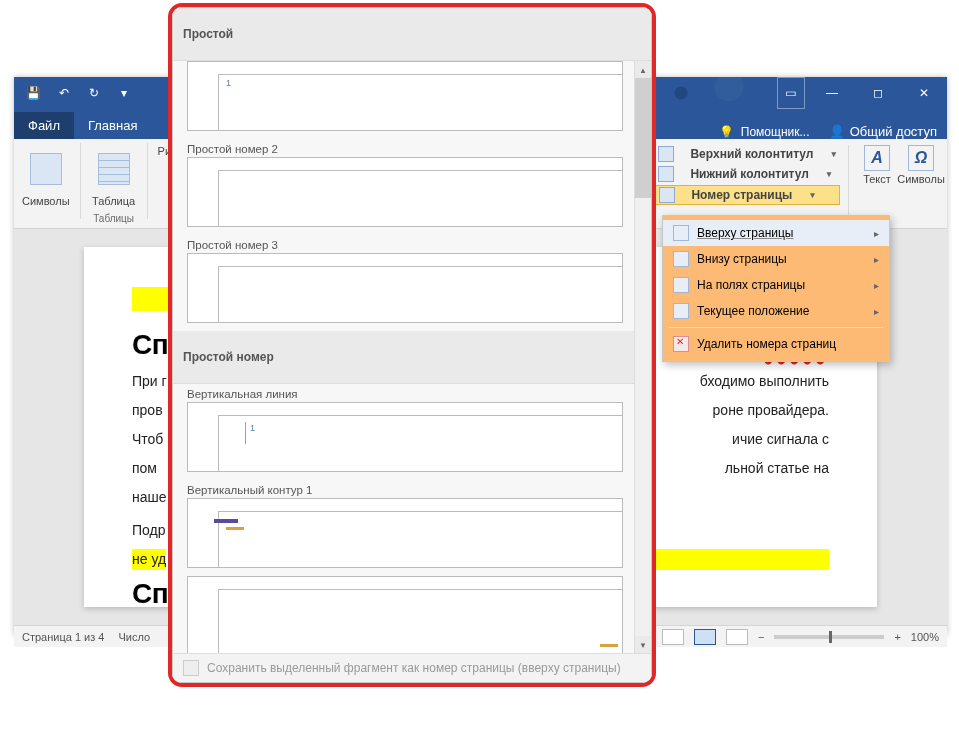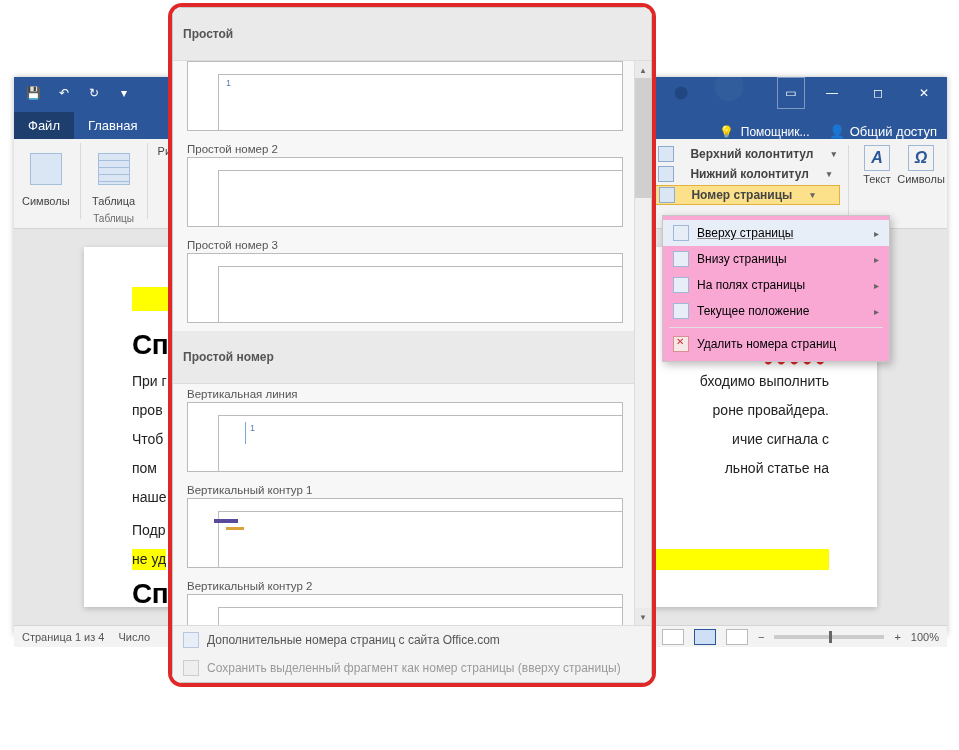--- a/index.html
+++ b/index.html
@@ -48,21 +48,21 @@
 .ylstrip { background:#ffff00; height:24px; width:160px; margin-bottom:10px;}
 
 .statusbar { height:22px; background:#f3f3f3; border-top:1px solid #d4d4d4; display:flex; align-items:center; font-size:11px; color:#555; padding:0 8px; gap:14px;}
 .status-right { margin-left:auto; display:flex; align-items:center; gap:10px;}
 .viewbtn { width:22px; height:16px; border:1px solid #bbb; background:#fff;}
 .viewbtn.active { background:#cfe0f4; border-color:#2b579a;}
 .zoom-slider { width:110px; height:4px; background:#ccc; position:relative;}
 .zoom-slider .thumb { position:absolute; left:50%; top:-4px; width:3px; height:12px; background:#666;}
 
 
-.submenu { position:absolute; left:662px; top:215px; width:228px; background:#f9a8d4; border:1px solid #c6c6c6; box-shadow:2px 3px 8px rgba(0,0,0,.25); font-size:12px; padding:4px 0; z-index:5;}
+.submenu { position:absolute; left:662px; top:215px; width:228px; background:#fdba74; border:1px solid #c6c6c6; box-shadow:2px 3px 8px rgba(0,0,0,.25); font-size:12px; padding:4px 0; z-index:5;}
 .smrow { display:flex; align-items:center; gap:8px; padding:5px 10px; cursor:pointer;}
 .smrow .mi { width:16px; height:16px; background:#e7eef8; border:1px solid #9fb8d8; flex:0 0 16px;}
 .smrow .mi.red { background:#f8e7e7; border-color:#d88f8f; position:relative;}
 .smrow .mi.red::after{content:"✕"; color:#c33; font-size:10px; position:absolute; left:2px; top:-1px;}
 .smrow .arrow { margin-left:auto; color:#666; font-size:10px;}
 .smrow.hover { background:#e8eef7; }
 .smsep { height:1px; background:#e0e0e0; margin:3px 6px;}
 .smrow u { text-decoration: underline; text-decoration-color:#888; }
 
 
@@ -278,38 +278,33 @@
         <div class="gthumb vline">
             <div class="inner"></div>
             <span class="num">1</span>
           </div>
         <div class="gitem-label">Вертикальный контур 1</div>
         <div class="gthumb vc1">
             <div class="inner"></div>
             <div class="bar"></div>
             <div class="bar2"></div>
           </div>
-        <div class="gitem-label">Вертикальный контур 2</div>
         <div class="gthumb vc2 tall">
             <div class="inner"></div>
             <div class="bar2"></div>
           </div>
       </div>
       <div class="gal-scroll">
         <div class="up">▴</div>
         <div class="track">
             <div class="thumb"></div>
           </div>
         <div class="down">▾</div>
       </div>
     </div>
     <div class="gal-footer">
-      <div class="gfrow">
-          <div class="gf-ic"></div>
-          <span>Дополнительные номера страниц с сайта Office.com</span>
-        </div>
       <div class="gfrow disabled">
           <div class="gf-ic save"></div>
           <span>Сохранить выделенный фрагмент как номер страницы (вверху страницы)</span>
         </div>
     </div>
   </div>
 </div>
 
 </body></html>

